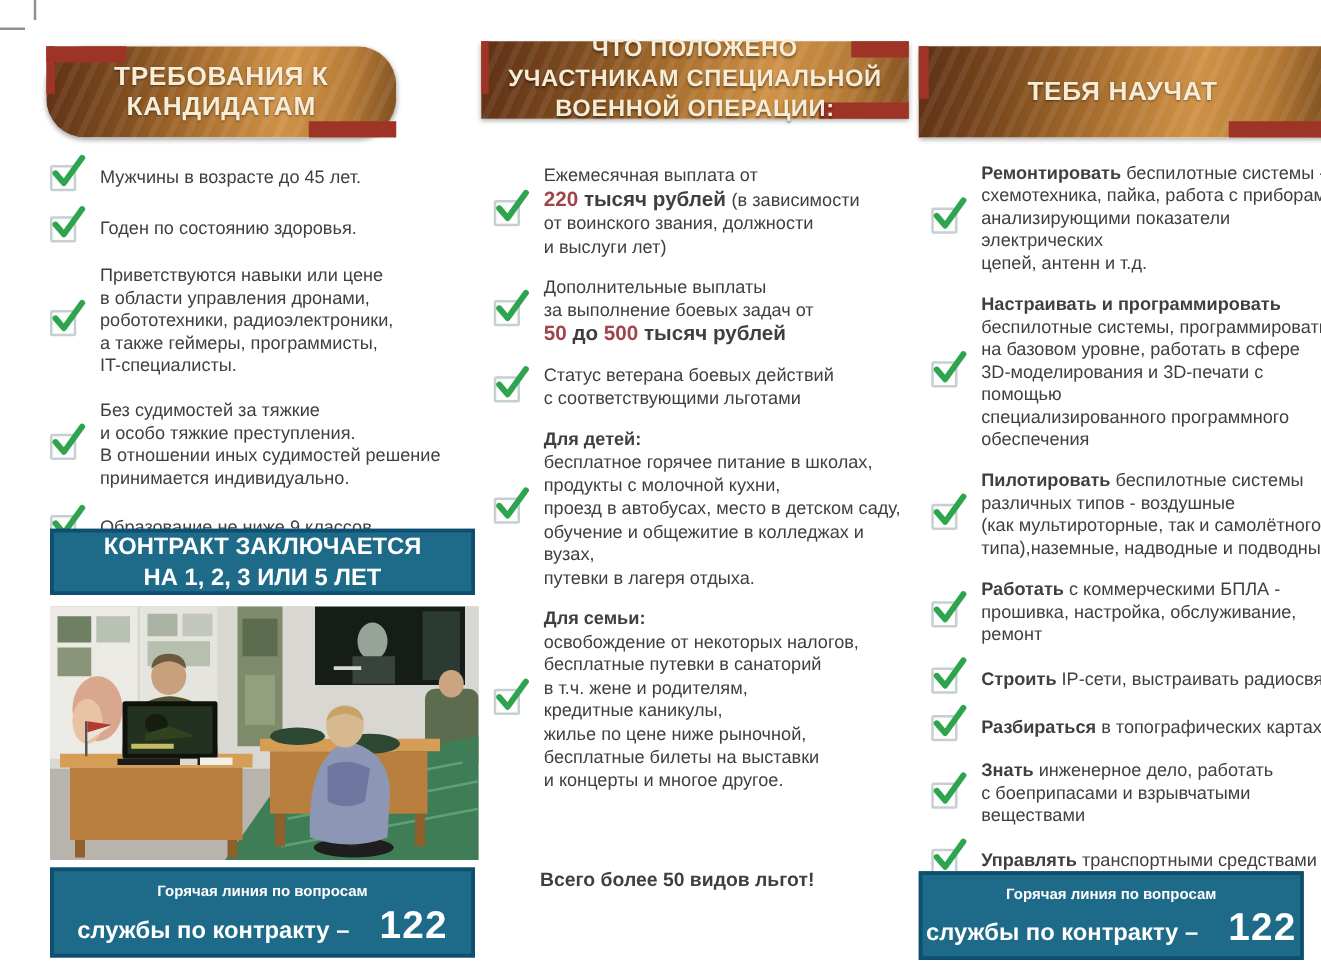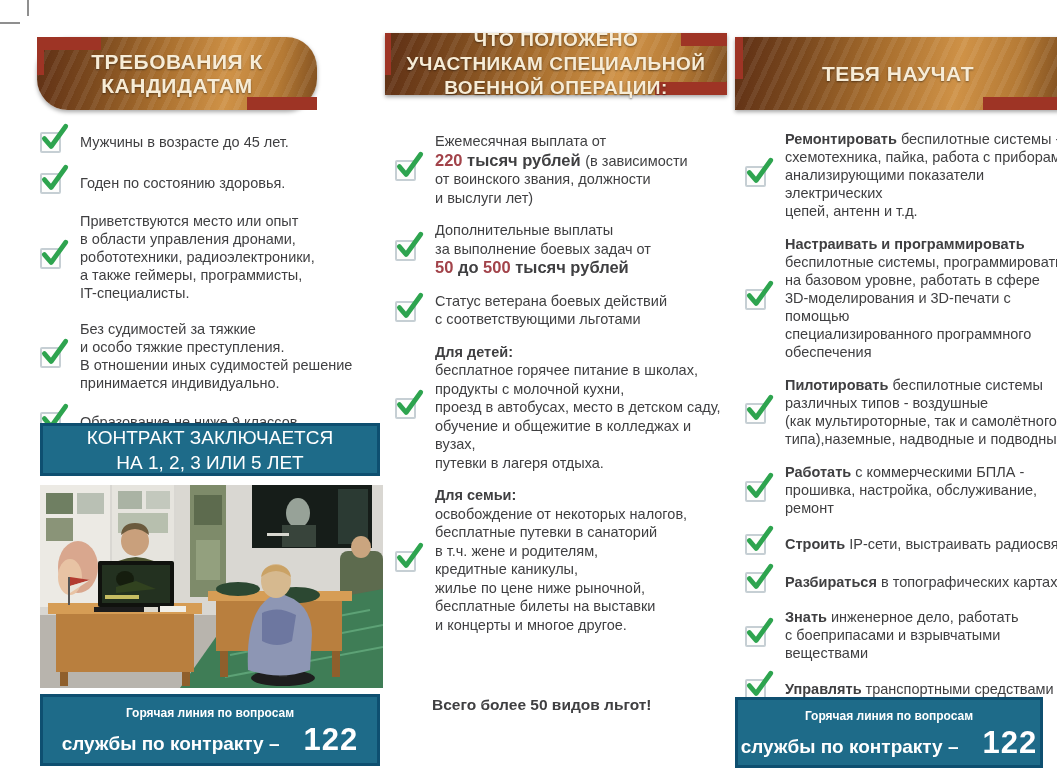--- a/index.html
+++ b/index.html
@@ -66,21 +66,21 @@
     white-space:pre-line;
   }
 
   
   .teal{
     position:absolute;display:flex;flex-direction:column;align-items:center;justify-content:center;
     background:#1e6b89;border:3px solid #0e4f70;box-sizing:border-box;
     color:#ffffff;text-align:center;
   }
   #contract-banner{left:40px;top:423px;width:340px;height:53px;}
-  #contract-banner .btxt{font-weight:normal;font-size:19px;line-height:25px;white-space:pre-line;}
+  #contract-banner .btxt{font-weight:bold;font-size:19px;line-height:25px;white-space:pre-line;}
   .hotline .l1{font-weight:bold;font-size:12px;line-height:24px;}
   .hotline .l2{font-weight:bold;font-size:19px;line-height:30px;display:flex;align-items:baseline;gap:24px;}
   .hotline .num{font-size:31px;font-weight:bold;letter-spacing:1px;}
   #hotline-left{left:40px;top:694px;width:340px;height:72px;}
   #hotline-right{left:735px;top:697px;width:308px;height:71px;}
 
   
   #photo{position:absolute;left:40px;top:485px;width:343px;height:203px;overflow:hidden;background:#d9d7d2;}
   #photo svg{display:block;width:100%;height:100%;}
 </style>
@@ -130,21 +130,21 @@
           </svg>
         </span>
         <div class="item-text"><span class="seg">Годен по состоянию здоровья.</span></div>
       </div>
       <div class="check-item">
         <span class="checkbox">
           <svg class="check-svg" viewBox="0 0 24 24">
             <path d="M3 13 L9 20 L22 2" fill="none" stroke="currentColor" stroke-width="4.2" stroke-linecap="round" stroke-linejoin="round"></path>
           </svg>
         </span>
-        <div class="item-text"><span class="seg">Приветствуются место или опыт
+        <div class="item-text"><span class="seg">Приветствуются навыки или цене
 в области управления дронами,
 робототехники, радиоэлектроники,
 а также геймеры, программисты,
 IT-специалисты.</span></div>
       </div>
       <div class="check-item">
         <span class="checkbox">
           <svg class="check-svg" viewBox="0 0 24 24">
             <path d="M3 13 L9 20 L22 2" fill="none" stroke="currentColor" stroke-width="4.2" stroke-linecap="round" stroke-linejoin="round"></path>
           </svg>

